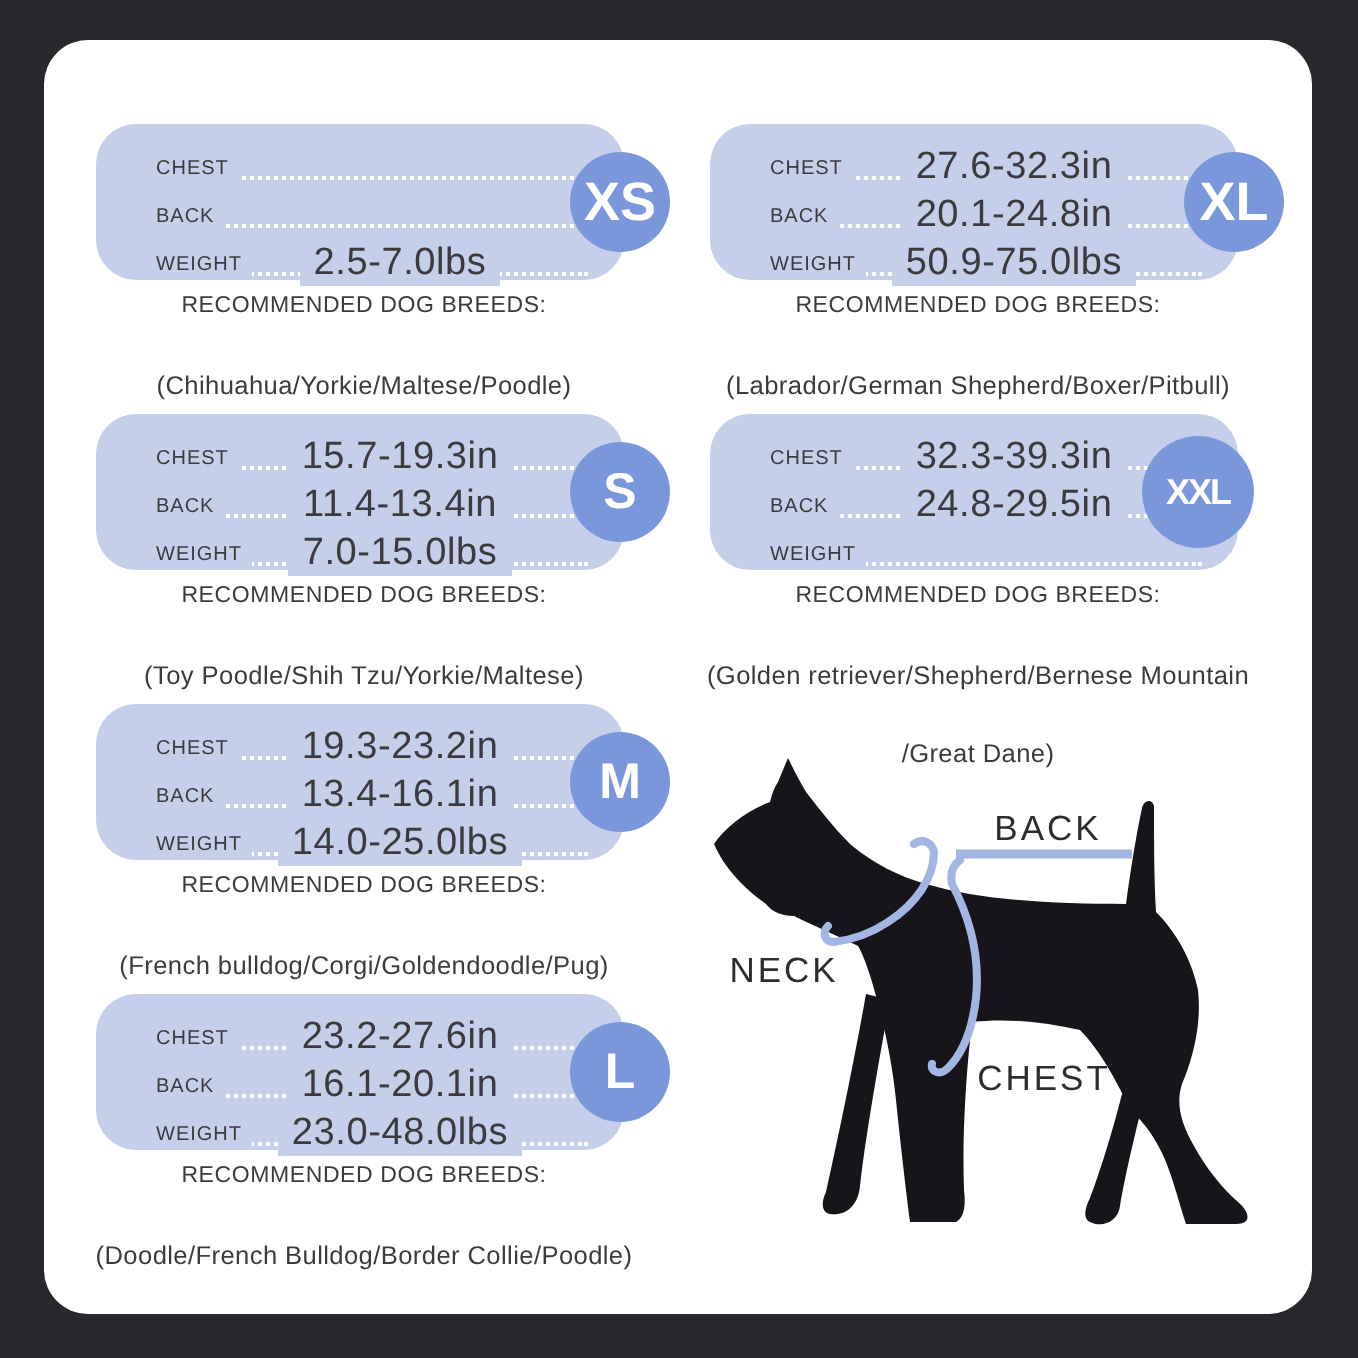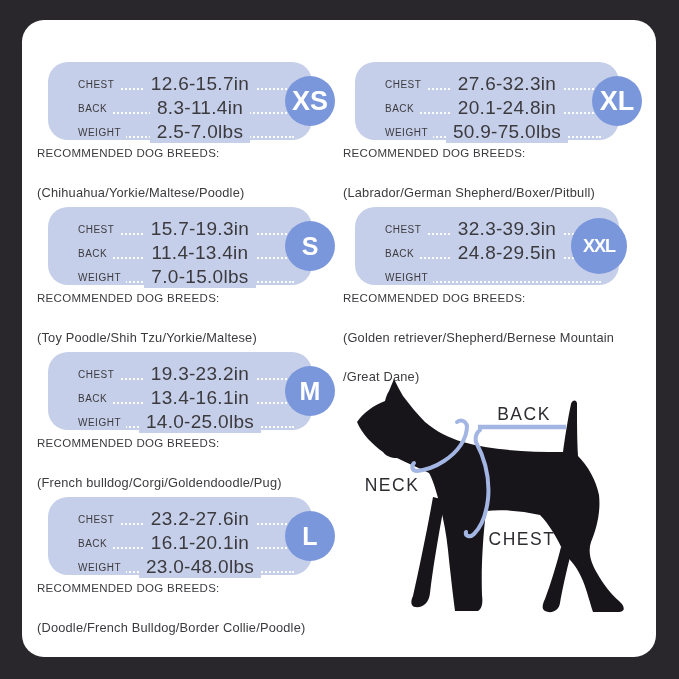--- a/index.html
+++ b/index.html
@@ -38,46 +38,44 @@
   }
   .badge{
     position:absolute;width:50px;height:50px;border-radius:50%;
     background:var(--badge_bg,#7b97db);color:#fff;
     left:237px;top:14px;
     display:flex;align-items:center;justify-content:center;
     font-size:27px;font-weight:bold;letter-spacing:0px;
   }
   .badge.single{font-size:25px;}
   .badge.xxl{width:56px;height:56px;left:216px;top:11px;font-size:18px;letter-spacing:-1px;}
-  .breeds{position:absolute;text-align:left;line-height:1.18;}
+  .breeds{position:absolute;text-align:center;line-height:1.18;}
   .breeds .b1{font-size:11.5px;letter-spacing:.3px;}
   .breeds .b2{font-size:12.8px;letter-spacing:.2px;margin-top:24px;}
   svg text{
     font-family:"Liberation Sans",sans-serif;
     fill:var(--diagram_text,#2e2c31);
     font-size:17.5px;letter-spacing:1.5px;
   }
 </style>
 </head>
 <body>
 
 <div id="stage">
   <div class="panel"></div>
 
   <div class="card" style="left:48px;top:62px">
     <div class="rows">
       <div class="row">
         <span class="leader"></span>
         <span class="lbl">CHEST</span>
-        <span class="valwrap"><span class="val">12.6-15.7in</span></span>
-      </div>
-      <div class="row">
-        <span class="leader"></span>
-        <span class="lbl">BACK</span>
-        <span class="valwrap"><span class="val">8.3-11.4in</span></span>
+      </div>
+      <div class="row">
+        <span class="leader"></span>
+        <span class="lbl">BACK</span>
       </div>
       <div class="row">
         <span class="leader"></span>
         <span class="lbl">WEIGHT</span>
         <span class="valwrap"><span class="val">2.5-7.0lbs</span></span>
       </div>
     </div>
     <div class="badge">XS</div>
   </div>
   <div class="breeds" style="left:37px;top:147px;width:290px">

